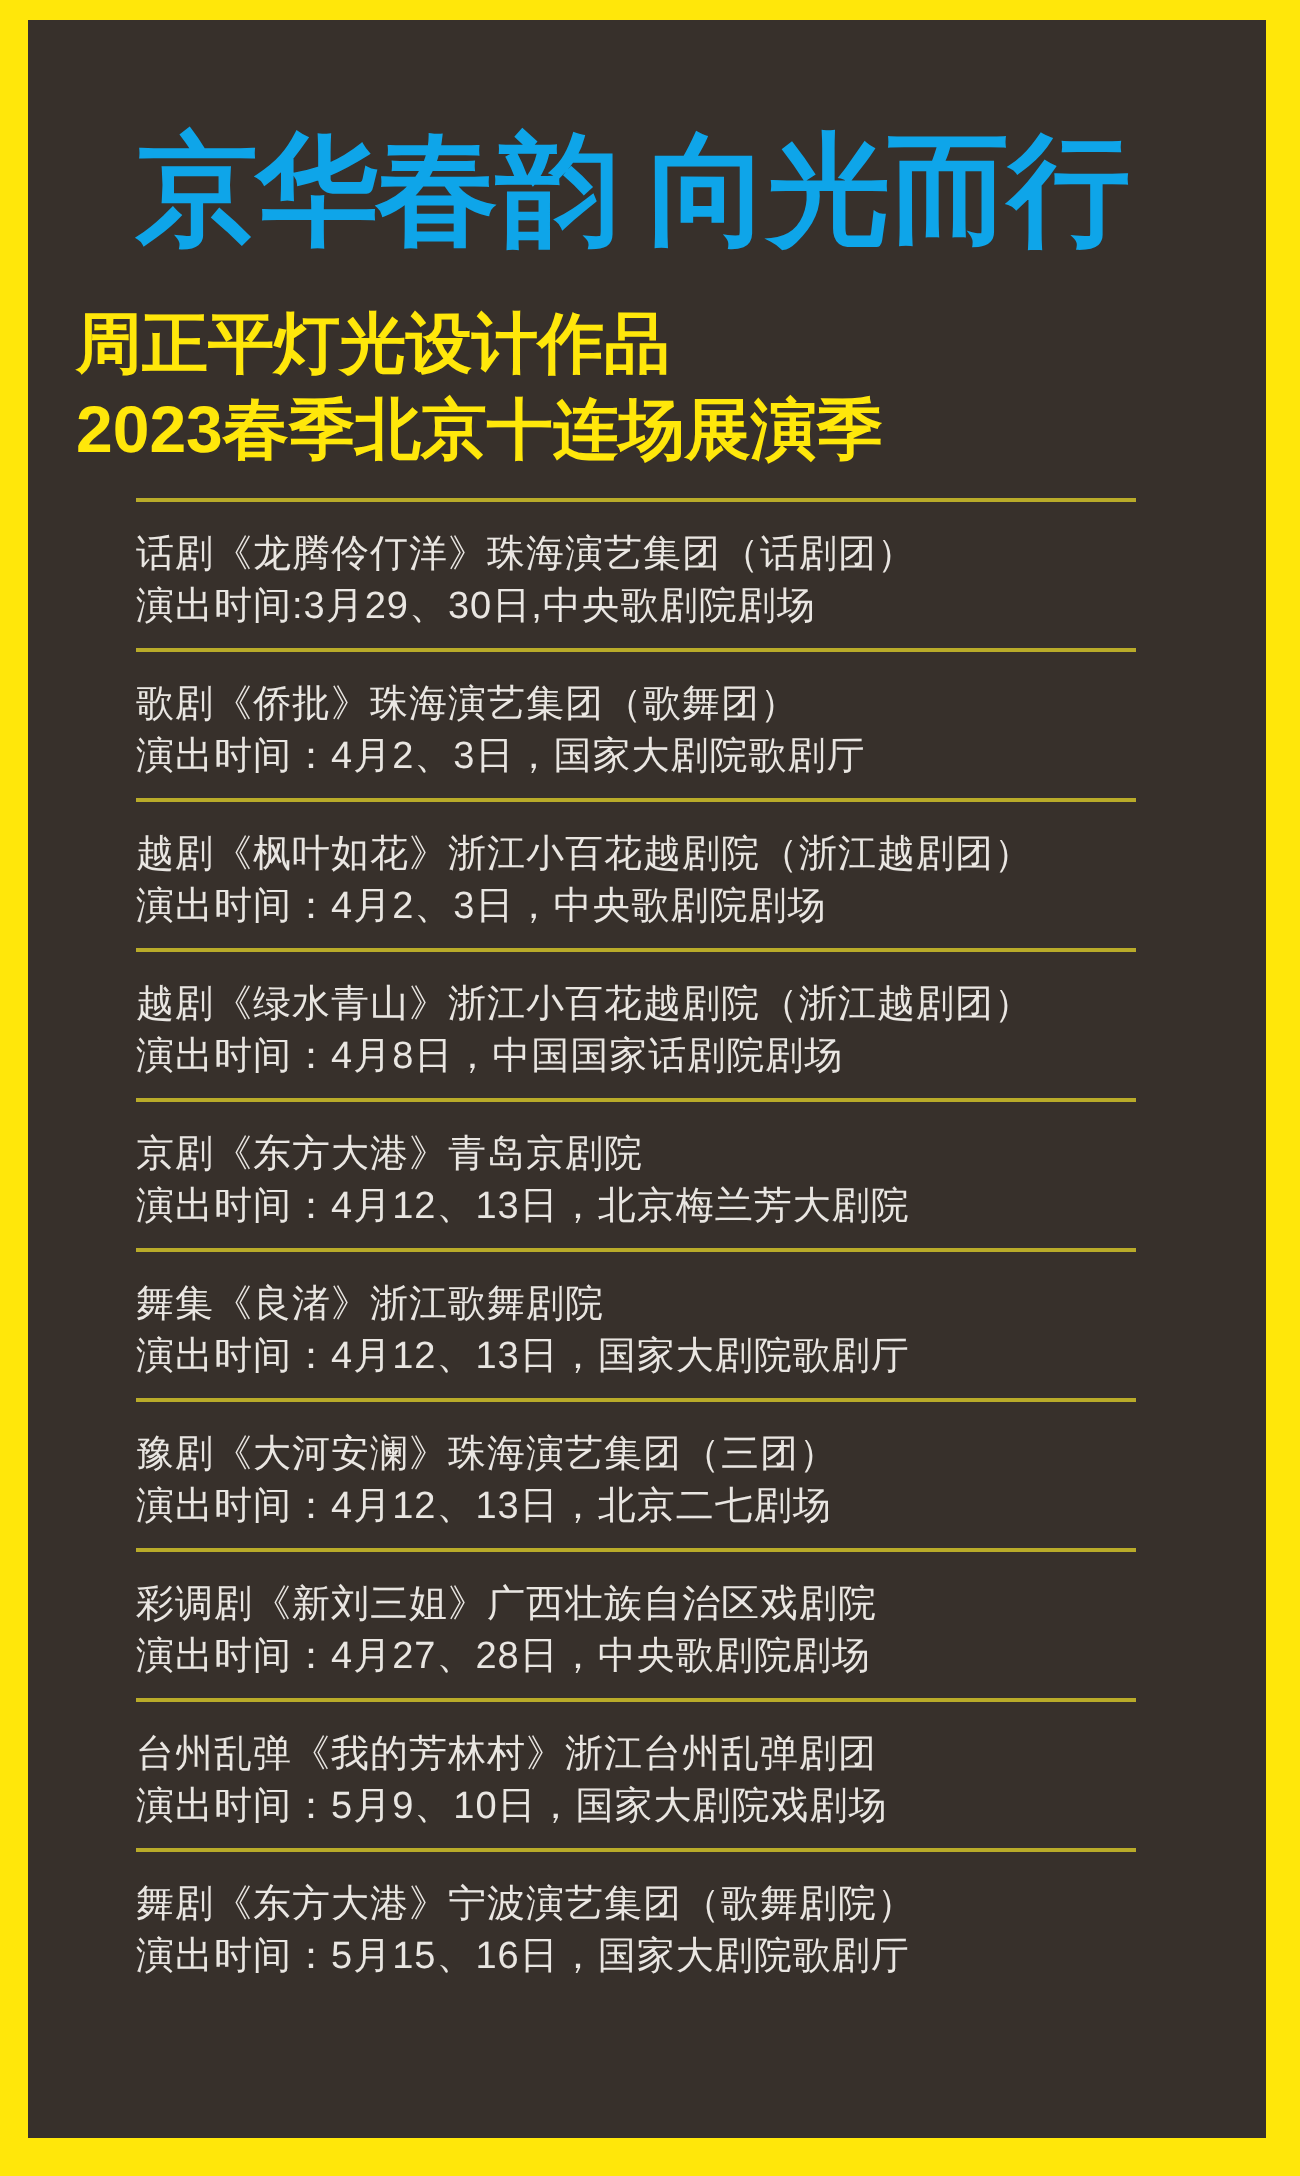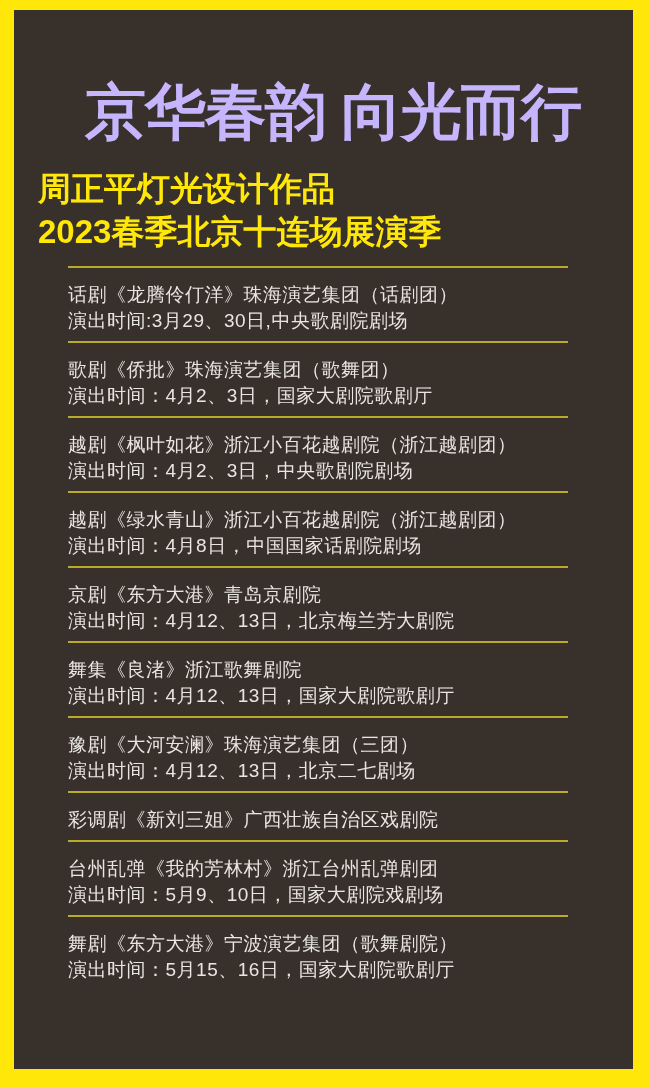--- a/index.html
+++ b/index.html
@@ -1,19 +1,19 @@
 <!DOCTYPE html>
 <html><head>
 <meta charset="utf-8">
 <style>
   html,body{margin:0;padding:0;}
   body{width:650px;height:1088px;font-family:"Liberation Sans","DejaVu Sans",sans-serif;}
   .poster{position:relative;width:650px;height:1088px;background:#FFE70A;overflow:hidden;}
   .panel{position:absolute;top:10px;left:14px;right:17px;bottom:19px;background:#37302B;overflow:hidden;box-sizing:border-box;}
-  .title{margin:17px;padding:50px 0 0 54px;color:#c4b5fd;font-size:61px;line-height:70px;font-weight:900;letter-spacing:-1px;white-space:nowrap;}
+  .title{margin:0;padding:50px 0 0 54px;color:#0ea5e9;font-size:61px;line-height:70px;font-weight:900;letter-spacing:-1px;white-space:nowrap;}
   .subtitle{margin:0;padding-left:24px;color:#FFE70A;font-size:33px;line-height:43px;font-weight:700;white-space:nowrap;}
   .subtitle.first{margin-top:20px;}
   .events{margin:13px 65px 0 54px;}
   .event{border-top:2px solid #B9AB29;padding:14px 0 7px;}
   .event p{margin:0;color:#E9E6E2;font-size:19px;line-height:26px;letter-spacing:0.5px;white-space:nowrap;font-weight:400;}
 </style>
 </head>
 <body>
 
 <div class="poster">
@@ -46,20 +46,21 @@
       <div class="event">
         <p>舞集《良渚》浙江歌舞剧院</p>
         <p>演出时间：4月12、13日，国家大剧院歌剧厅</p>
       </div>
       <div class="event">
         <p>豫剧《大河安澜》珠海演艺集团（三团）</p>
         <p>演出时间：4月12、13日，北京二七剧场</p>
       </div>
       <div class="event">
         <p>彩调剧《新刘三姐》广西壮族自治区戏剧院</p>
+        <p>演出时间：4月27、28日，中央歌剧院剧场</p>
       </div>
       <div class="event">
         <p>台州乱弹《我的芳林村》浙江台州乱弹剧团</p>
         <p>演出时间：5月9、10日，国家大剧院戏剧场</p>
       </div>
       <div class="event">
         <p>舞剧《东方大港》宁波演艺集团（歌舞剧院）</p>
         <p>演出时间：5月15、16日，国家大剧院歌剧厅</p>
       </div>
     </div>

